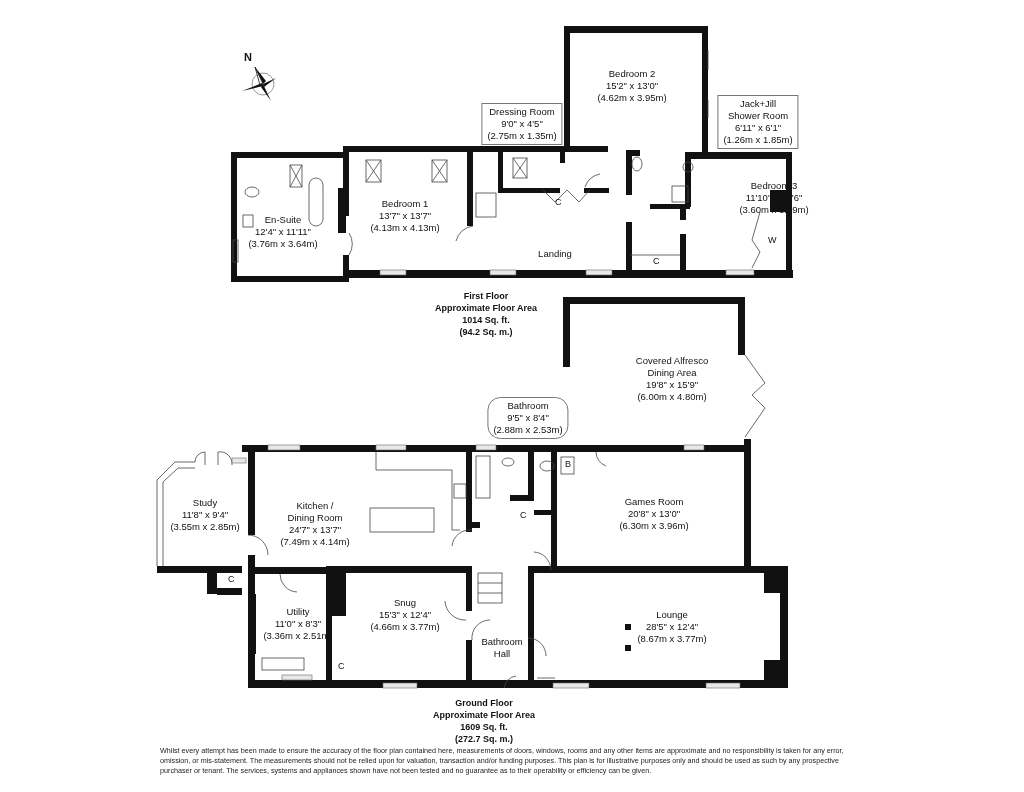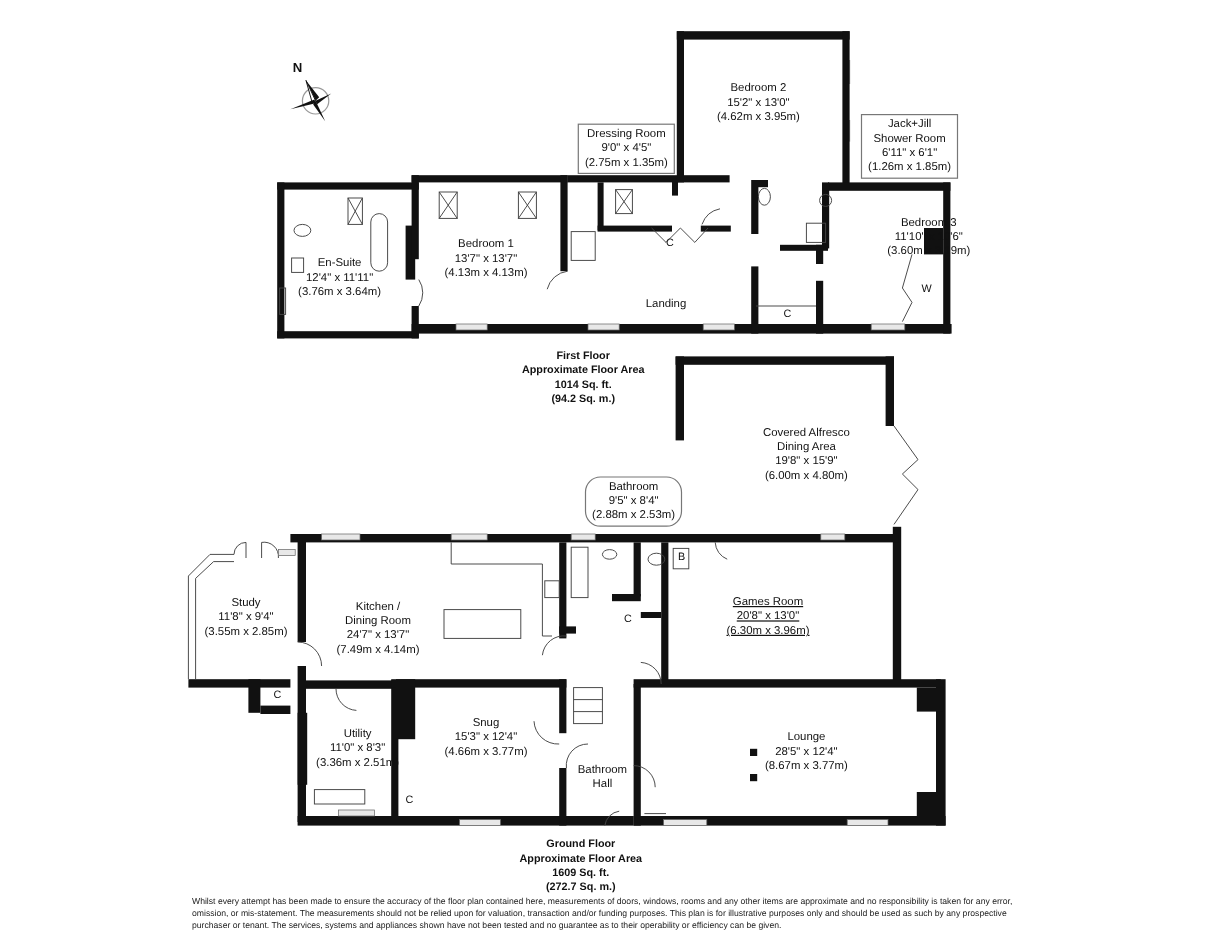--- a/index.html
+++ b/index.html
@@ -240,21 +240,21 @@
   <span>Study</span>
   <span>11'8" x 9'4"</span>
   <span>(3.55m x 2.85m)</span>
 </div>
 <div class="lbl" style="left:315px;top:500px;">
   <span>Kitchen /</span>
   <span>Dining Room</span>
   <span>24'7" x 13'7"</span>
   <span>(7.49m x 4.14m)</span>
 </div>
-<div class="lbl" style="left:640px;top:496px;text-decoration:underline;">
+<div class="lbl" style="left:654px;top:496px;">
   <span>Games Room</span>
   <span>20'8" x 13'0"</span>
   <span>(6.30m x 3.96m)</span>
 </div>
 <div class="lbl" style="left:298px;top:606px;">
   <span>Utility</span>
   <span>11'0" x 8'3"</span>
   <span>(3.36m x 2.51m)</span>
 </div>
 <div class="lbl" style="left:405px;top:597px;">

